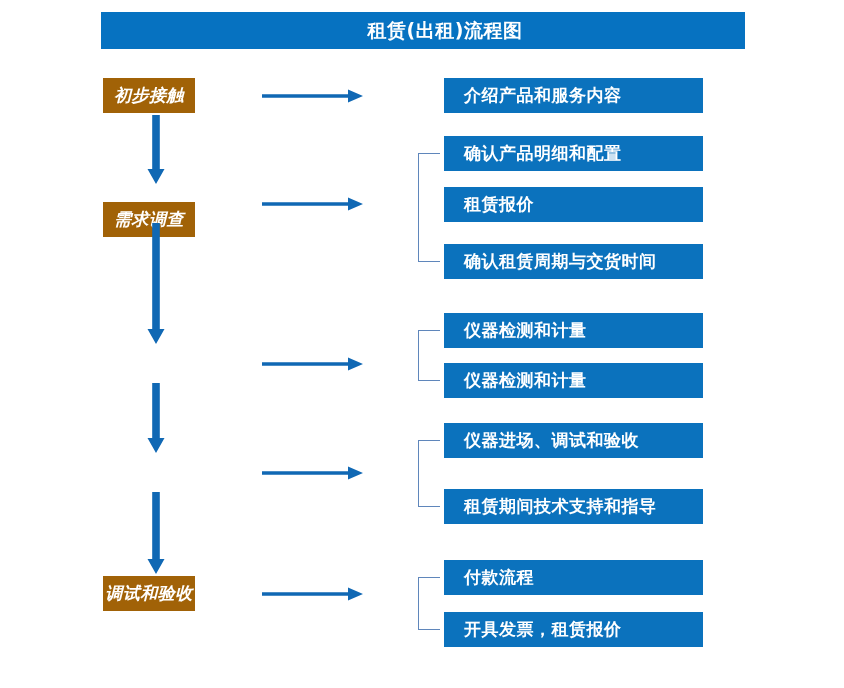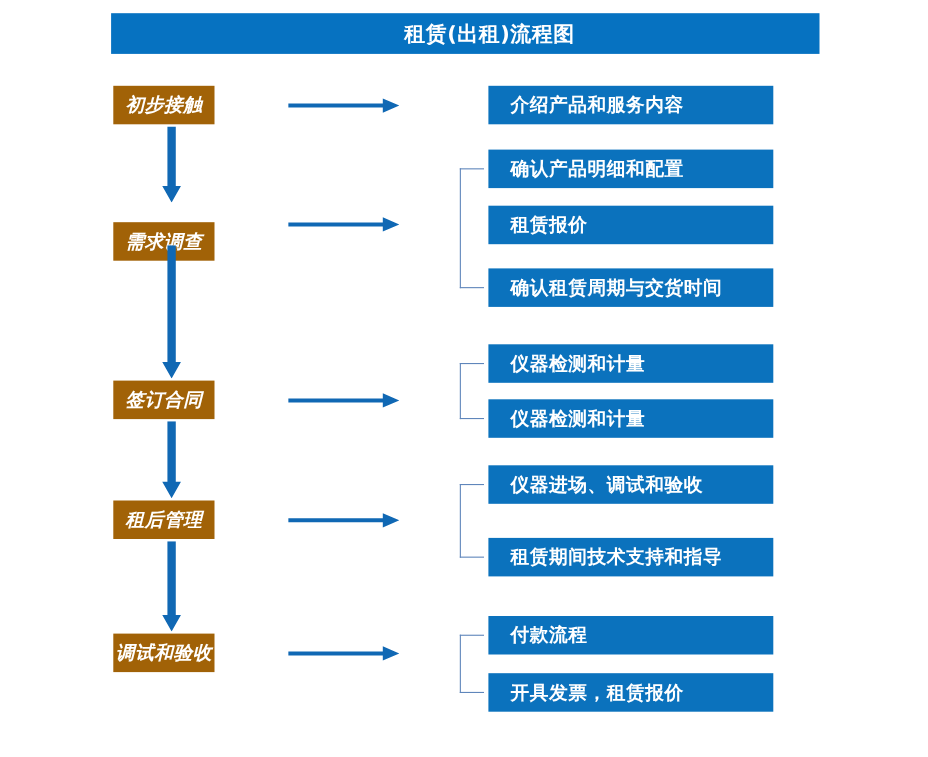--- a/index.html
+++ b/index.html
@@ -97,22 +97,20 @@
 </style>
 </head>
 <body>
 
 <div id="canvas">
 
   <div class="title-bar">租赁(出租)流程图</div>
 
   <div class="stage-box" style="top:78px">初步接触</div>
   <div class="stage-box" style="top:202px">需求调查</div>
-  <div class="stage-box" style="top:346px">签订合同</div>
-  <div class="stage-box" style="top:455px">租后管理</div>
   <div class="stage-box" style="top:576px">调试和验收</div>
 
   <div class="detail-box" style="top:78px">介绍产品和服务内容</div>
   <div class="detail-box" style="top:136px">确认产品明细和配置</div>
   <div class="detail-box" style="top:244px">确认租赁周期与交货时间</div>
   <div class="detail-box" style="top:187px">租赁报价</div>
   <div class="detail-box" style="top:313px">仪器检测和计量</div>
   <div class="detail-box" style="top:363px">仪器检测和计量</div>
   <div class="detail-box" style="top:423px">仪器进场、调试和验收</div>
   <div class="detail-box" style="top:489px">租赁期间技术支持和指导</div>

